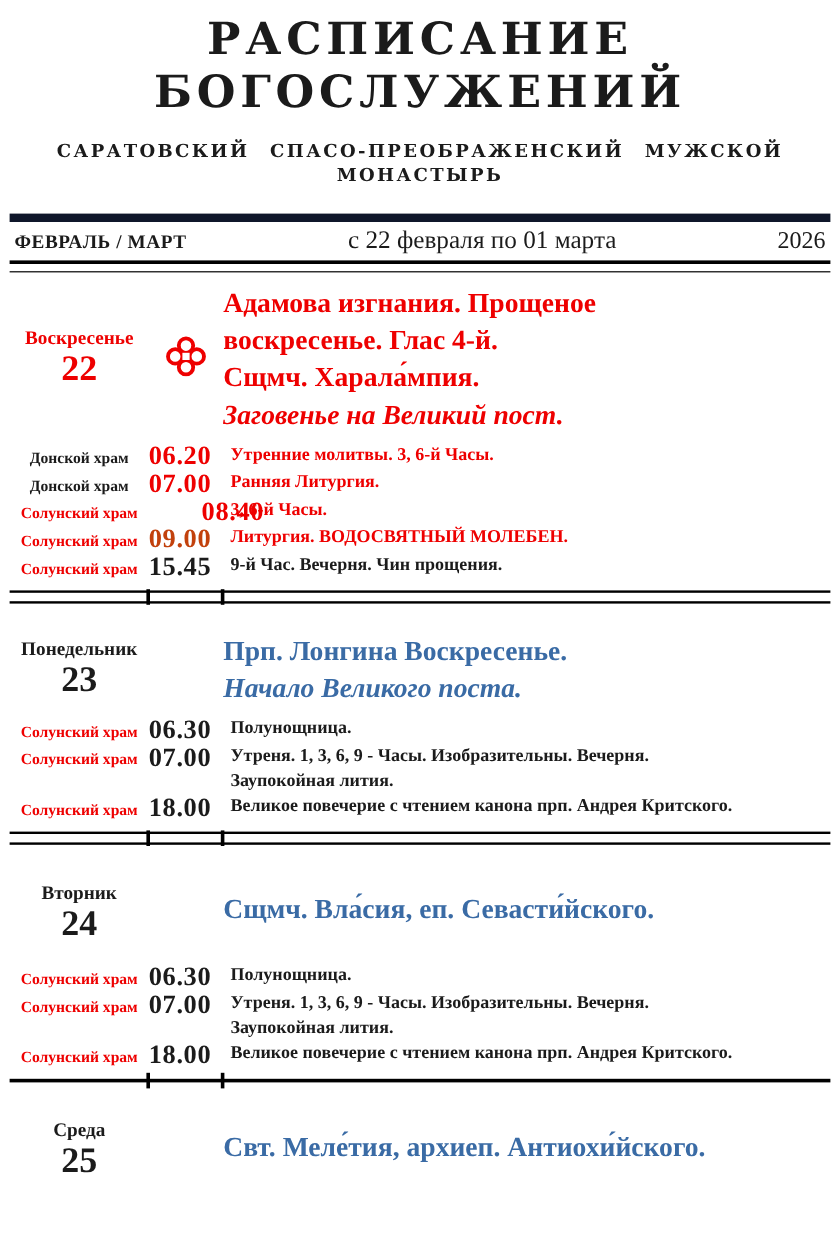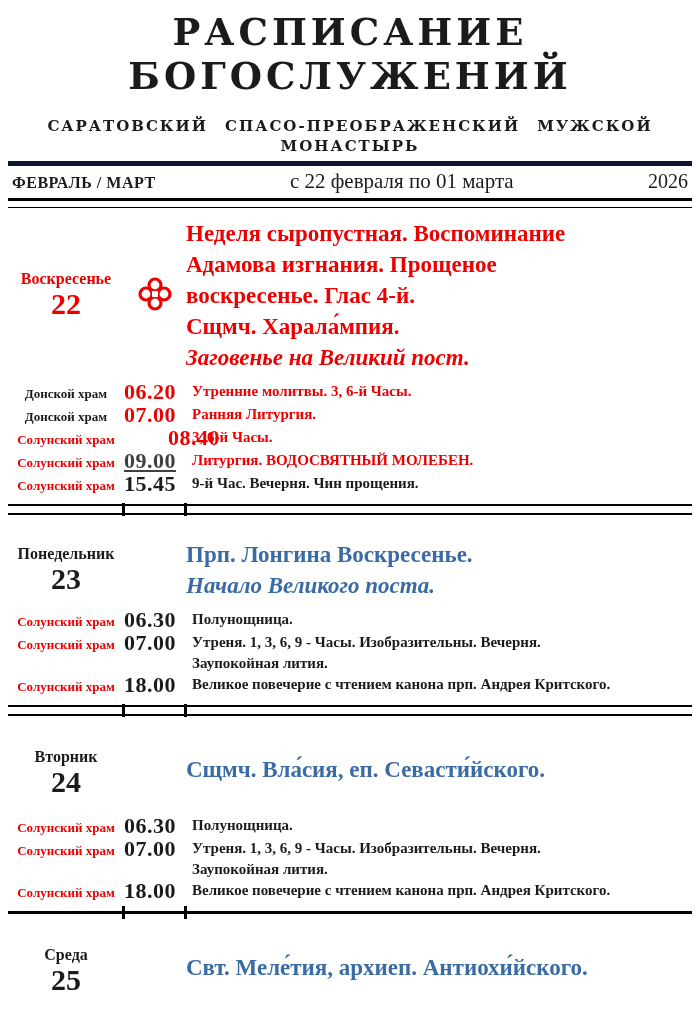--- a/index.html
+++ b/index.html
@@ -15,21 +15,21 @@
     font-family:"DejaVu Serif", serif;font-weight:700;
     font-size:37px;line-height:44px;letter-spacing:4px;
   }
   .subtitle{
     margin-top:18px;text-align:center;
     font-family:"DejaVu Serif", serif;font-weight:700;
     font-size:15px;line-height:20px;letter-spacing:2px;word-spacing:10px;
   }
 
   
-  .band{margin-top:5px;border-top:5px solid #0f172a;}
+  .band{margin-top:22px;border-top:7px solid #0f172a;}
   .band-row{
     display:flex;align-items:baseline;justify-content:space-between;
     padding:3px 4px 4px 4px;
   }
   .band-months{font-size:16px;font-weight:600;letter-spacing:0.5px;}
   .band-range{font-size:21px;}
   .band-year{font-size:20px;}
   .band-bot{height:6px;border-top:3px solid #000;border-bottom:1px solid #000;}
 
   
@@ -85,21 +85,20 @@
             <div class="day-num">22</div>
           </div>
           <div class="day-cross"><svg width="34" height="34" viewBox="0 0 34 34">
               <circle cx="17" cy="8" r="6" fill="none" stroke="#ee0000" stroke-width="3.2"></circle>
               <circle cx="17" cy="26" r="6" fill="none" stroke="#ee0000" stroke-width="3.2"></circle>
               <circle cx="8" cy="17" r="6" fill="none" stroke="#ee0000" stroke-width="3.2"></circle>
               <circle cx="26" cy="17" r="6" fill="none" stroke="#ee0000" stroke-width="3.2"></circle>
               <rect x="14" y="14" width="6" height="6" fill="#fff"></rect>
             </svg></div>
           <div class="feast" style="color: rgb(238, 0, 0);">
-            <div class="feast-line">Неделя сыропустная. Воспоминание</div>
             <div class="feast-line">Адамова изгнания. Прощеное</div>
             <div class="feast-line">воскресенье. Глас 4-й.</div>
             <div class="feast-line">Сщмч. Харала́мпия.</div>
             <div class="feast-line italic">Заговенье на Великий пост.</div>
           </div>
         </div>
         <div class="services">
           <div class="cell cell-church" style="color: rgb(27, 27, 27);">Донской храм</div>
           <div class="cell cell-time" style="color: rgb(238, 0, 0);">06.20</div>
           <div class="cell cell-text" style="color: rgb(238, 0, 0);">
@@ -109,21 +108,21 @@
           <div class="cell cell-time" style="color: rgb(238, 0, 0);">07.00</div>
           <div class="cell cell-text" style="color: rgb(238, 0, 0);">
             <div class="service-line">Ранняя Литургия.</div>
           </div>
           <div class="cell cell-church" style="color: rgb(238, 0, 0);">Солунский храм</div>
           <div class="cell cell-time" style="color: rgb(238, 0, 0); margin-left: 44px;">08.40</div>
           <div class="cell cell-text" style="color: rgb(238, 0, 0);">
             <div class="service-line">3, 6-й Часы.</div>
           </div>
           <div class="cell cell-church" style="color: rgb(238, 0, 0);">Солунский храм</div>
-          <div class="cell cell-time" style="color: #404040; text-decoration: underline;">09.00</div>
+          <div class="cell cell-time" style="color: #c2410c;">09.00</div>
           <div class="cell cell-text" style="color: rgb(238, 0, 0);">
             <div class="service-line">Литургия. ВОДОСВЯТНЫЙ МОЛЕБЕН.</div>
           </div>
           <div class="cell cell-church" style="color: rgb(238, 0, 0);">Солунский храм</div>
           <div class="cell cell-time" style="color: rgb(27, 27, 27);">15.45</div>
           <div class="cell cell-text" style="color: rgb(27, 27, 27);">
             <div class="service-line">9-й Час. Вечерня. Чин прощения.</div>
           </div>
         </div>
       </div>

